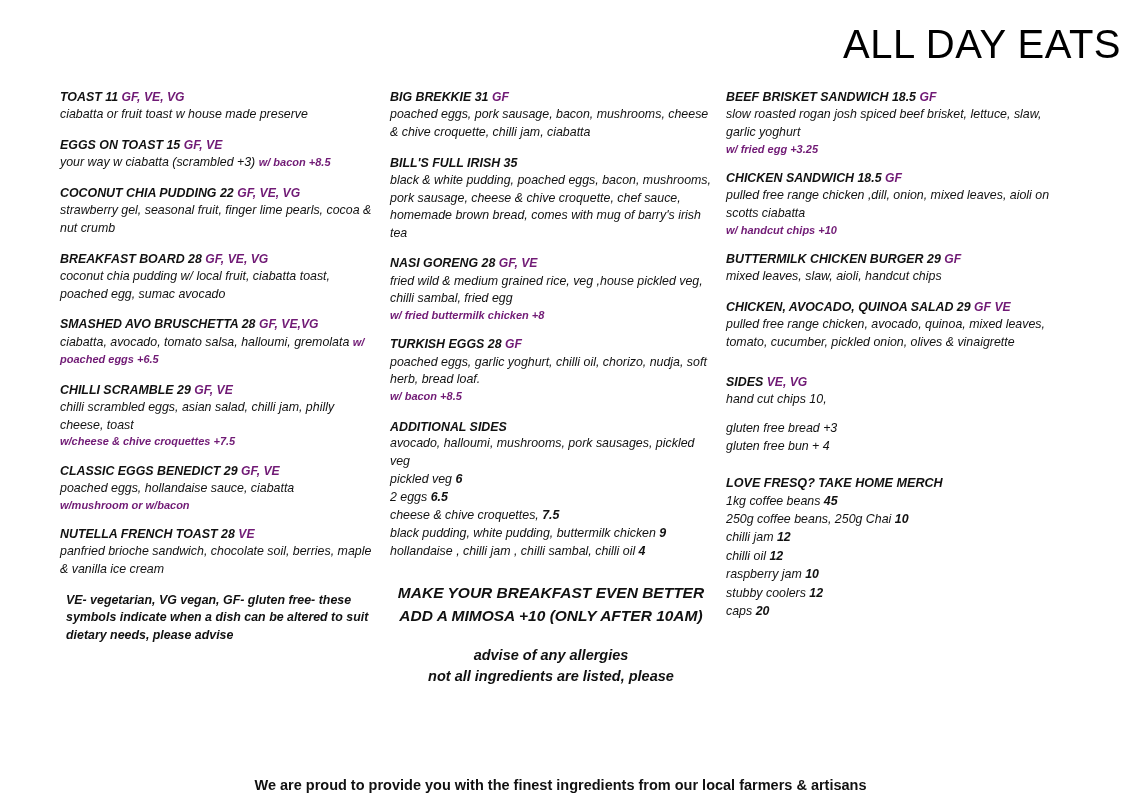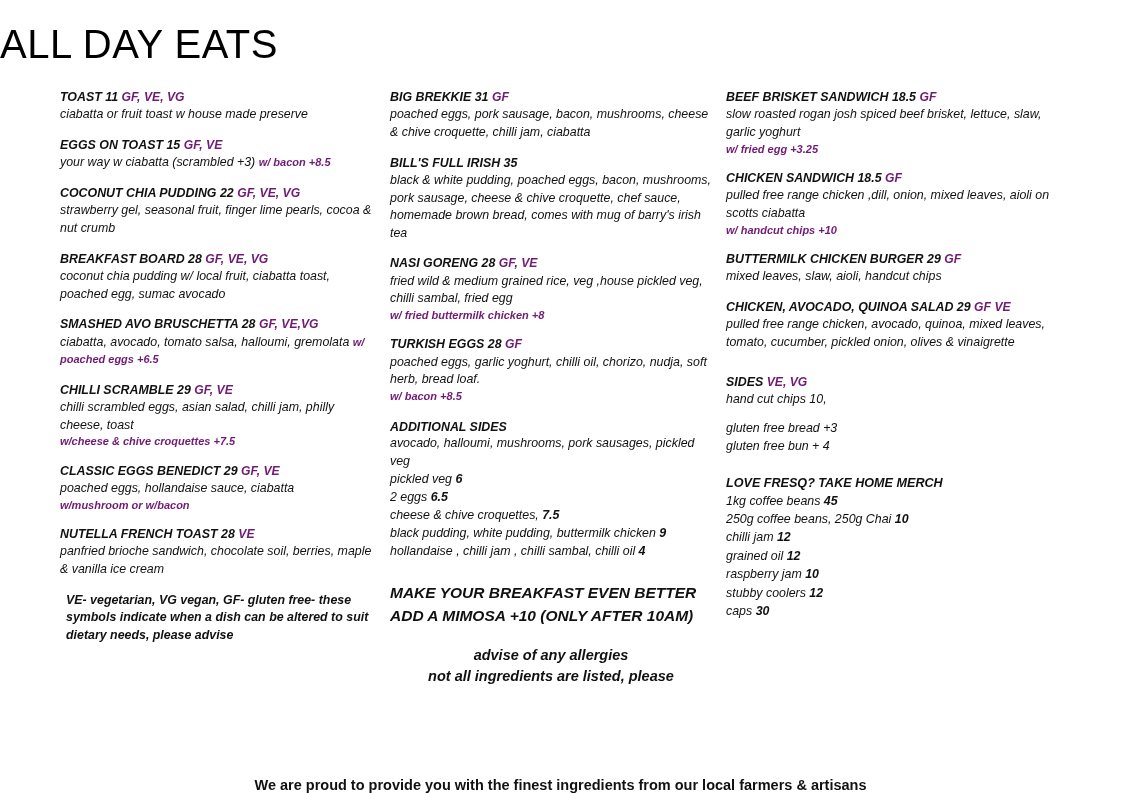--- a/index.html
+++ b/index.html
@@ -15,21 +15,21 @@
     position: relative;
     overflow: hidden;
   }
   .page {
     width: 1121px;
     height: 793px;
     position: relative;
     box-sizing: border-box;
   }
   .menu-title {
-    text-align: left;
+    text-align: right;
     font-size: 40px;
     font-weight: 400;
     letter-spacing: 0.5px;
     margin: 22px 0 0 0;
     font-family: "Liberation Sans", sans-serif;
     color: #000;
   }
   .columns {
     display: flex;
     flex-direction: row;
@@ -97,21 +97,21 @@
     font-weight: bold;
     font-size: 12.4px;
     line-height: 1.42;
     padding-left: 6px;
   }
   .promo {
     font-style: italic;
     font-weight: bold;
     font-size: 15.5px;
     line-height: 1.5;
-    text-align: left;
+    text-align: center;
     margin-top: 20px;
   }
   .allergy {
     font-style: italic;
     font-weight: bold;
     font-size: 14.5px;
     line-height: 1.45;
     text-align: center;
     margin-top: 18px;
   }
@@ -344,30 +344,30 @@
         <div class="merch-line">
           <span>1kg coffee beans </span><b>45</b>
         </div>
         <div class="merch-line">
           <span>250g coffee beans, 250g Chai </span><b>10</b>
         </div>
         <div class="merch-line">
           <span>chilli jam </span><b>12</b>
         </div>
         <div class="merch-line">
-          <span>grained oil </span><b>12</b>
+          <span>chilli oil </span><b>12</b>
         </div>
         <div class="merch-line">
           <span>raspberry jam </span><b>10</b>
         </div>
         <div class="merch-line">
           <span>stubby coolers </span><b>12</b>
         </div>
         <div class="merch-line">
-          <span>caps </span><b>30</b>
+          <span>caps </span><b>20</b>
         </div>
       </div>
 
     </div>
   </div>
 
   <div class="footer">We are proud to provide you with the finest ingredients from our local farmers &amp; artisans</div>
 </div>
 
 </body></html>

